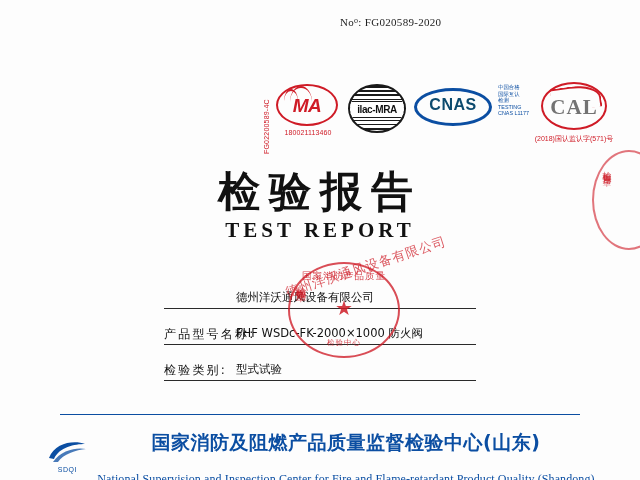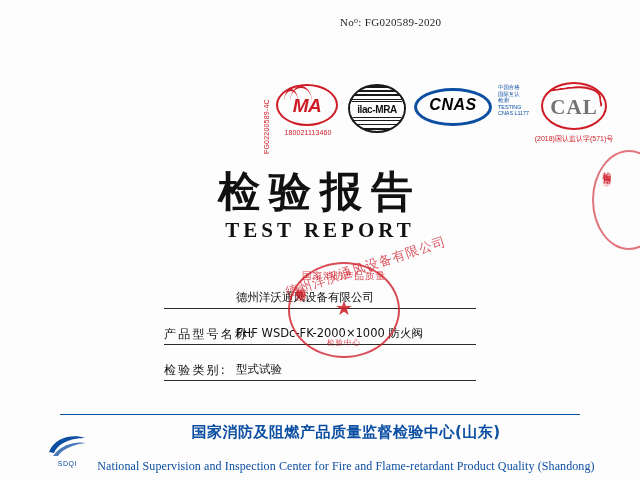--- a/index.html
+++ b/index.html
@@ -149,23 +149,22 @@
     border-radius: 50%;
     box-sizing: border-box;
   }
   .cnas-text {
     position: absolute;
     left: 0; right: 0; top: 8px;
     text-align: center;
     font-family: "Liberation Sans", sans-serif;
     font-weight: bold;
     font-size: 16px;
-    color: #000000;
+    color: #0c4a6e;
     letter-spacing: 0.5px;
-    font-style: italic;
   }
   .cnas-side {
     position: absolute;
     left: 84px; top: -4px;
     font-size: 5.4px;
     line-height: 1.22;
     color: #0b4ea2;
     font-family: "Liberation Sans", sans-serif;
     text-align: left;
     white-space: nowrap;
@@ -394,27 +393,28 @@
   .sdqi-text {
     position: absolute;
     left: 0; right: 0; bottom: -1px;
     text-align: center;
     font-size: 7px;
     color: #0b4ea2;
     font-family: "Liberation Sans", sans-serif;
     letter-spacing: 0.5px;
   }
   .footer-cn {
-    font-size: 15px;
+    font-size: 19px;
     font-weight: bold;
     color: #0b4ea2;
     font-family: "DejaVu Sans", sans-serif;
     letter-spacing: 0.5px;
     line-height: 1.15;
     white-space: nowrap;
+    margin-top: 8px;
   }
   .footer-en {
     margin-top: 18px;
     font-size: 12px;
     color: #0b4ea2;
     font-family: "Liberation Serif", serif;
     letter-spacing: 0.1px;
     white-space: nowrap;
   }
 </style>

